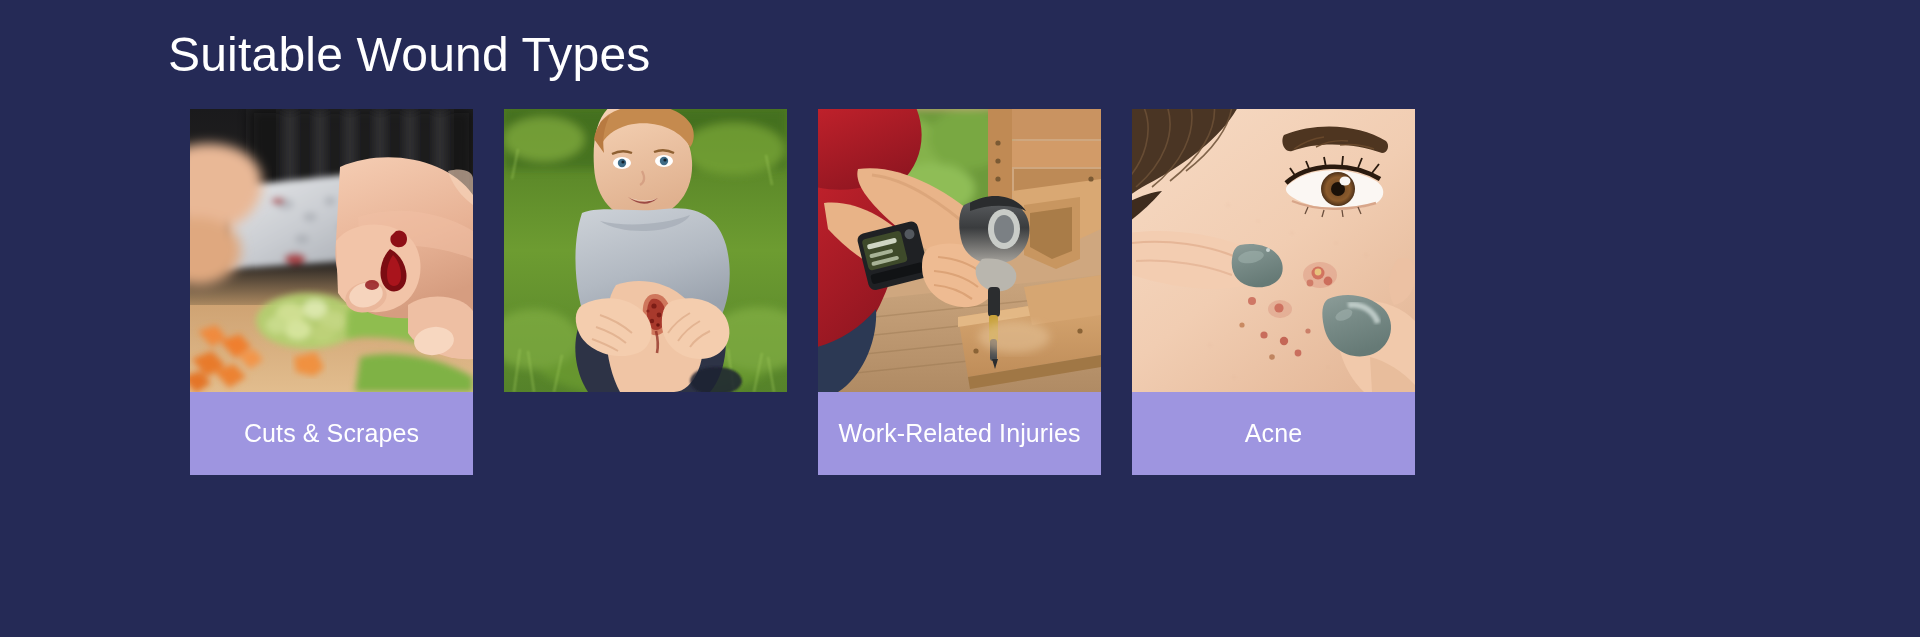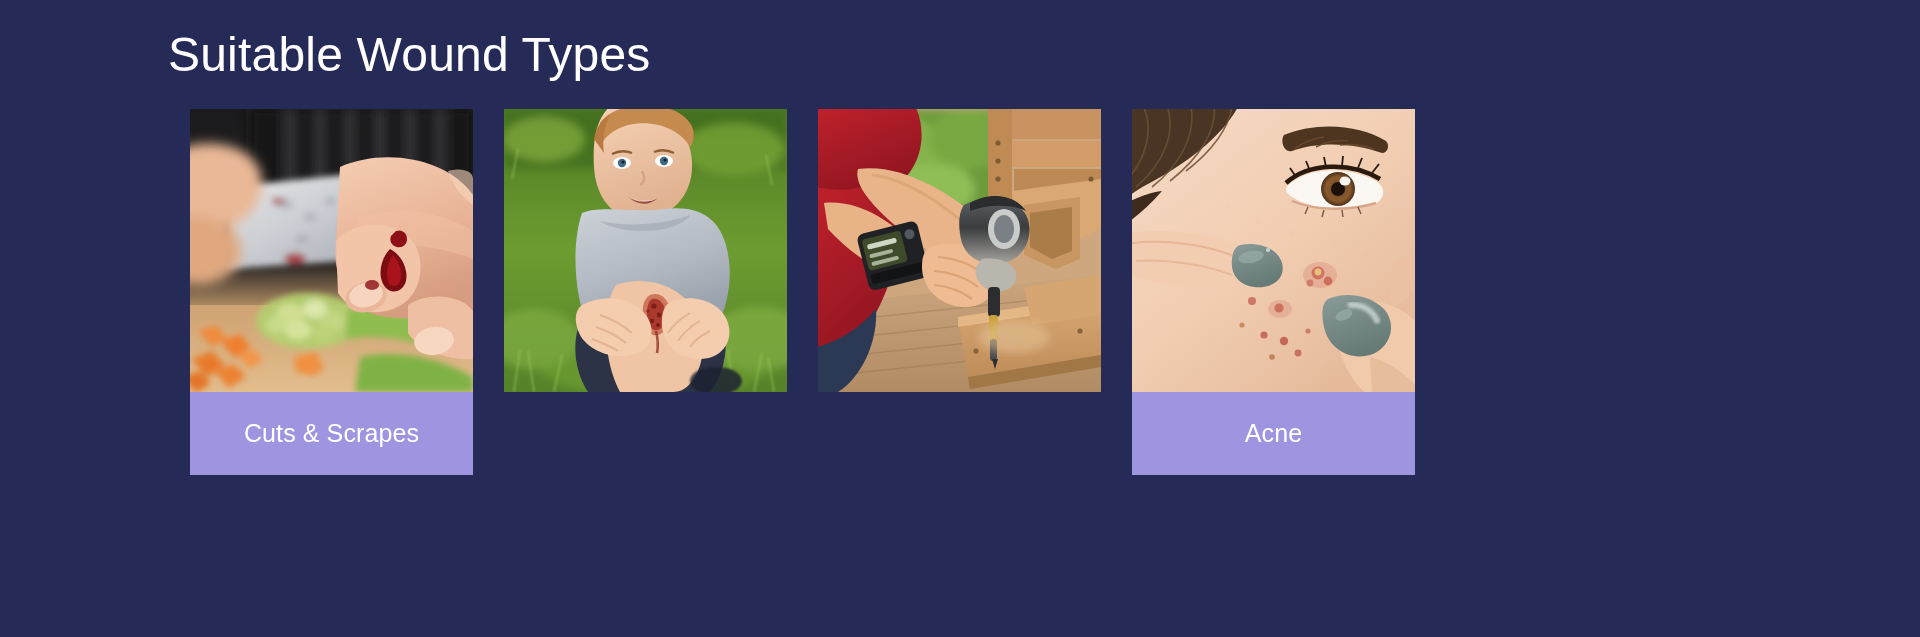--- a/index.html
+++ b/index.html
@@ -411,20 +411,23 @@
             <ellipse cx="186" cy="120" rx="10" ry="14" fill="#7b8084"></ellipse>
             <path d="M164 150 C178 148 194 152 198 164 C200 176 190 184 176 182 C162 180 156 168 158 158 Z" fill="#b9b6ae"></path>
             <rect x="170" y="178" width="12" height="30" rx="4" fill="#2b2d2f"></rect>
             <rect x="171" y="206" width="9" height="28" rx="3" fill="#c8a23a"></rect>
             <rect x="172" y="230" width="7" height="22" rx="3" fill="#4a4d50"></rect>
             <path d="M174 250 l3 10 3 -10 Z" fill="#2a2c2e"></path>
           </g>
 
           <ellipse cx="196" cy="228" rx="36" ry="16" fill="#e6c49a" opacity="0.55" filter="url(#b3)"></ellipse>
         </svg>
+      </div>
+      <div class="card-caption">
+        <span class="card-caption-label">Work-Related Injuries</span>
       </div>
     </div>
 
     <div class="card">
       <div class="card-photo">
         <svg viewBox="0 0 283 283" preserveAspectRatio="xMidYMid slice" aria-hidden="true">
           <defs>
             <linearGradient id="c4face" x1="0.1" y1="0" x2="0.9" y2="1">
               <stop offset="0" stop-color="#f6d9c2"></stop>
               <stop offset="0.5" stop-color="#f1cdb2"></stop>

